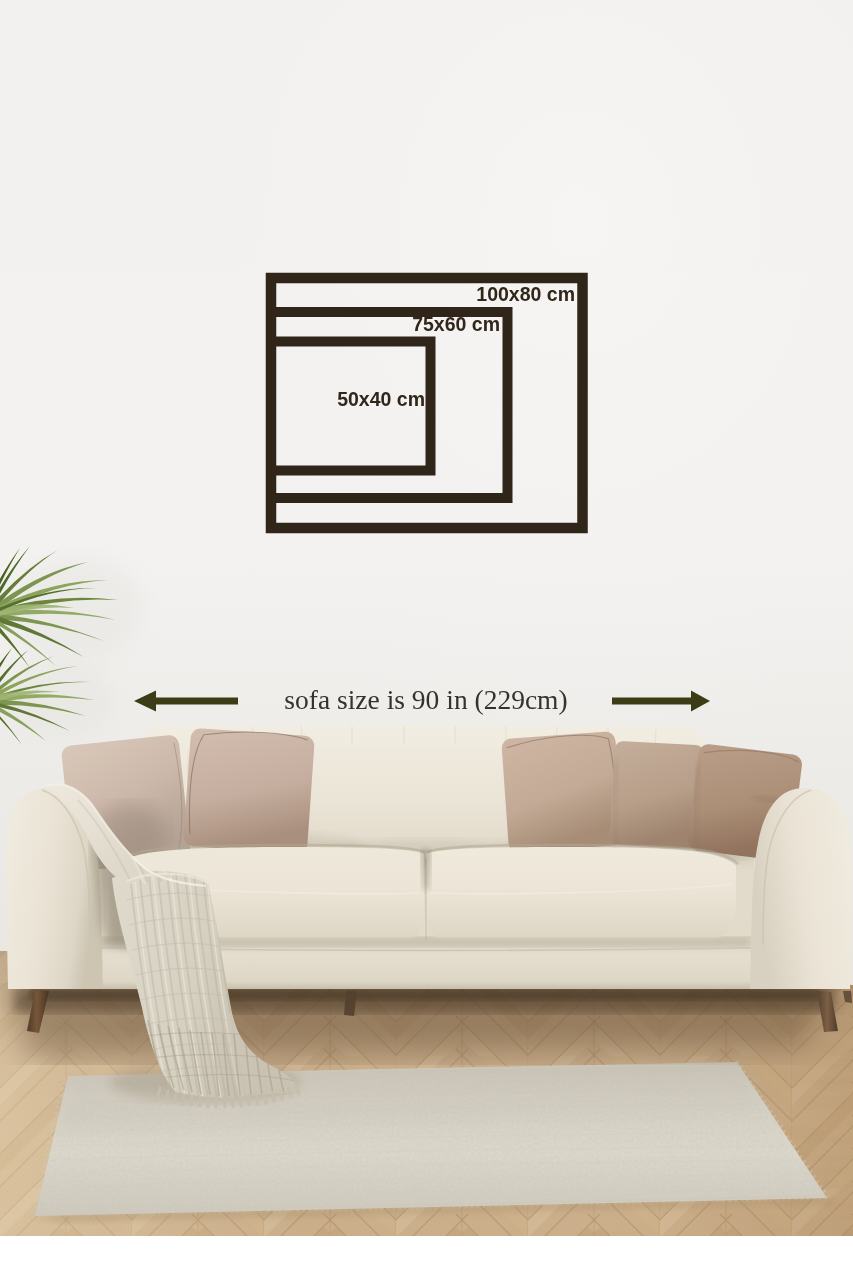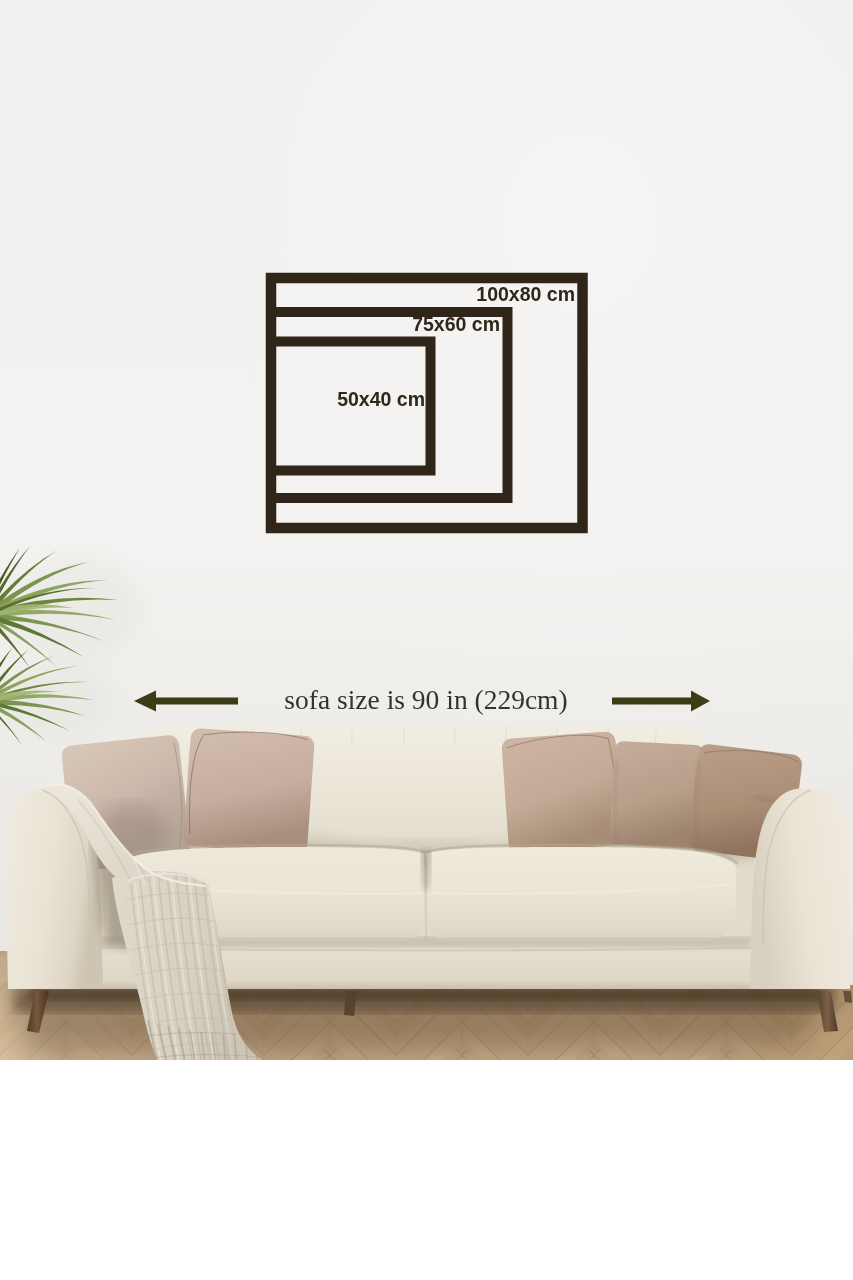--- a/index.html
+++ b/index.html
@@ -1,16 +1,16 @@
 <!DOCTYPE html>
 <html><head>
 <meta charset="utf-8">
 <style>
   html,body{margin:0;padding:0;background:#fff;}
-  .page{width:853px;height:1060px;overflow:hidden;position:relative;font-family:"Liberation Sans",sans-serif;}
+  .page{width:853px;height:1236px;overflow:hidden;position:relative;font-family:"Liberation Sans",sans-serif;}
   svg{display:block;}
 </style>
 </head>
 <body>
 <div class="page">
 <svg width="853" height="1280" viewBox="0 0 853 1280">
 <defs>
   <linearGradient id="wallv" x1="0" y1="0" x2="0" y2="1">
     <stop offset="0" stop-color="#f2f1ef"></stop>
     <stop offset="0.55" stop-color="#f3f2f0"></stop>

